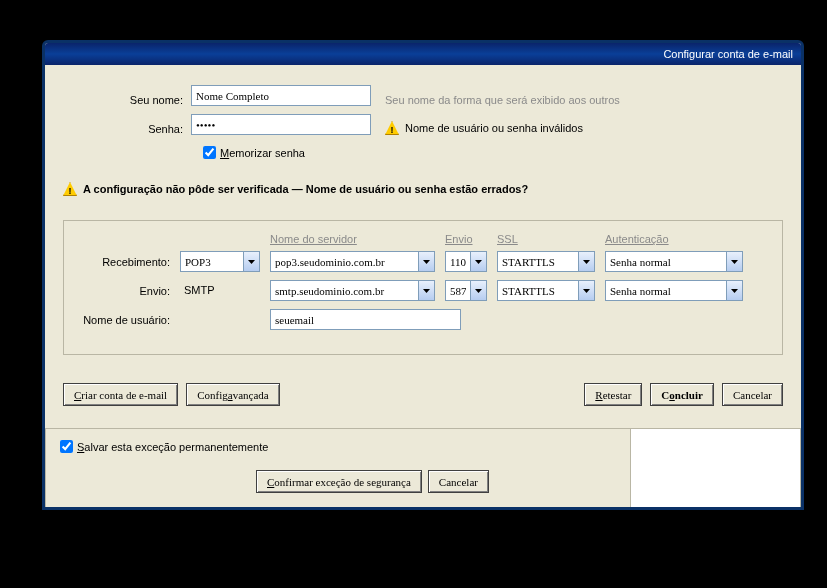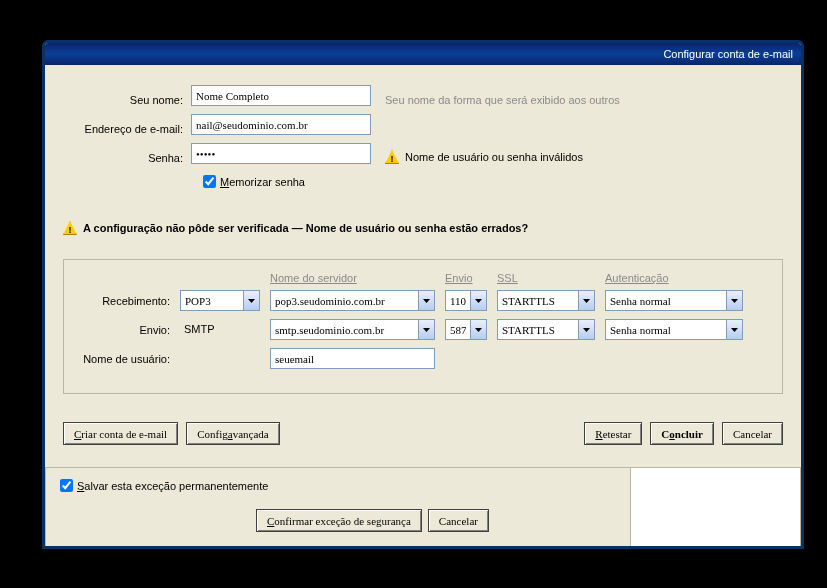--- a/index.html
+++ b/index.html
@@ -45,21 +45,21 @@
     width:14px; height:14px; background:#ffcc00; border:1px solid #b08000;
     clip-path: polygon(50% 0%, 100% 100%, 0% 100%);
     position:relative; display:inline-block; margin-right:6px;
   }
   .warn-icon::after{
     content:"!"; position:absolute; left:0; right:0; bottom:-1px; text-align:center;
     font-size:9px; font-weight:bold; color:#000;
   }
   .check-row { display:flex; align-items:center; margin-left:136px; margin-top:4px; }
   .check-row input { margin-right:4px; }
-  .error-block { margin-top:30px; display:flex; align-items:center; }
+  .error-block { margin-top:20px; display:flex; align-items:center; }
   .error-block b { font-weight:bold; }
   .server-box {
     margin-top:24px; border:1px solid #b9b6a4; background:#ece9d8;
     padding:12px 14px 16px 14px;
   }
   .server-headers { display:flex; color:#8a8a8a; margin-bottom:6px;text-decoration:underline; }
   .server-row { display:flex; align-items:center; margin-bottom:8px; }
   .col-label { width:102px; text-align:right; padding-right:10px; }
   .col-proto { width:90px; padding-right:10px; position:relative; }
   .col-server { width:175px; padding-right:10px; position:relative;}
@@ -114,24 +114,20 @@
     <span>Configurar conta de e-mail</span>
   </div>
   <div class="content">
 
     <div class="form-row">
       <div class="form-label">Seu nome:</div>
       <input class="form-input" value="Nome Completo" style="">
       <span class="hint">Seu nome da forma que será exibido aos outros</span>
     </div>
 
-    <div class="form-row">
-      <div class="form-label">Endereço de e-mail:</div>
-      <input class="form-input" value="nail@seudominio.com.br" style="">
-    </div>
 
     <div class="form-row">
       <div class="form-label">Senha:</div>
       <input class="form-input" value="•••••" style="">
       <div class="warn-line">
         <span class="warn-icon"></span>
         <span>Nome de usuário ou senha inválidos</span>
       </div>
     </div>
 
@@ -253,21 +249,21 @@
                 </svg>
               </div>
           </div>
         </div>
       </div>
 
       <div class="server-row">
         <div class="col-label">Nome de usuário:</div>
         <div class="col-proto"></div>
         <div class="col-server">
-          <input class="form-input" style="width: 165px;" value="seuemail">
+          <input class="form-input" style="width: 191px;" value="seuemail">
         </div>
       </div>
     </div>
 
     <div class="buttons-row">
       <button class="btn"><span class="u">C</span>riar conta de e-mail</button>
       <span style="width:8px"></span>
       <button class="btn">Config <span class="u">a</span>vançada</button>
       <span class="spacer"></span>
       <button class="btn"><span class="u">R</span>etestar</button>

